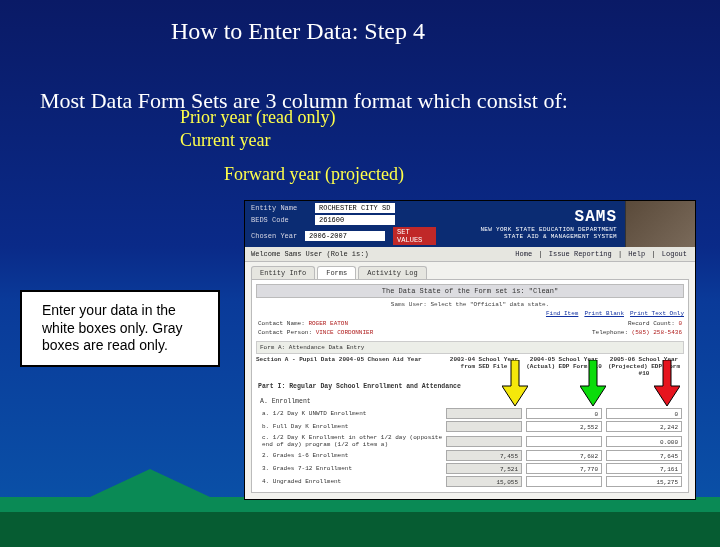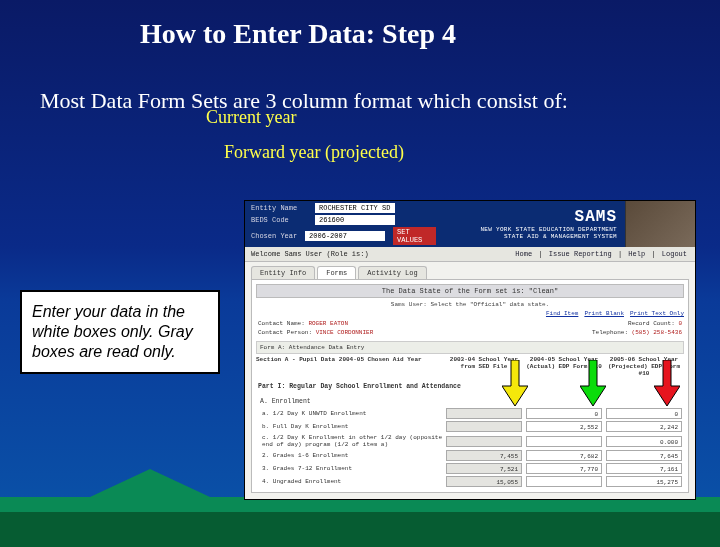--- a/index.html
+++ b/index.html
@@ -20,49 +20,48 @@
   .land {
     position: absolute;
     left: 0; bottom: 0;
     width: 720px; height: 90px;
   }
   .title {
     position: absolute;
     top: 18px; left: 0; width: 596px;
     text-align: center;
     color: #fff;
-    font-size: 28px;
-    font-weight: 700;
+    font-size: 24px;
+    font-weight: 400;
   }
   .subtitle {
     position: absolute;
     top: 88px; left: 40px; right: 40px;
     color: #fff;
     font-size: 22px;
   }
   .bullets {
     position: absolute;
     top: 106px; left: 180px;
     color: #ffff4a;
     font-size: 18px;
     line-height: 1.25;
   }
-  .b2 { margin-left: 26px; }
+  .b2 { }
   .b3 { margin-left: 44px; margin-top: 12px; }
   .callout {
     position: absolute;
     top: 290px; left: 20px;
     width: 200px;
     background: #fff;
     border: 2px solid #000;
-    padding: 10px 10px;
+    padding: 10px 20px;
     font-family: Arial, sans-serif;
-    font-size: 16px;
+    font-size: 14px;
     line-height: 1.25;
-    font-style: italic;
   }
   .screenshot {
     position: absolute;
     top: 200px; left: 244px;
     width: 452px; height: 300px;
     background: #f2f2ee;
     border: 1px solid #000;
     font-family: Liberation Mono, monospace;
     font-size: 8px;
     color: #333;
@@ -231,20 +230,21 @@
 
   <svg class="land" viewBox="0 0 720 90" preserveAspectRatio="none">
     <path d="M0,40 L90,40 L150,12 L210,40 L720,40 L720,90 L0,90 Z" fill="#0a8a55"></path>
     <path d="M0,55 L720,55 L720,90 L0,90 Z" fill="#065c32"></path>
   </svg>
 
   <div class="title">How to Enter Data:  Step 4</div>
   <div class="subtitle">Most Data Form Sets are 3 column format which consist of:</div>
 
   <div class="bullets">
+    <div class="b1">Prior year  (read only)</div>
     <div class="b2">Current year</div>
     <div class="b3">Forward year  (projected)</div>
   </div>
 
   <div class="callout">Enter your data in the white boxes only.  Gray boxes are read only.</div>
 
   <div class="screenshot">
     <div class="banner">
       <div class="banner-left">
         <div class="banner-row">

